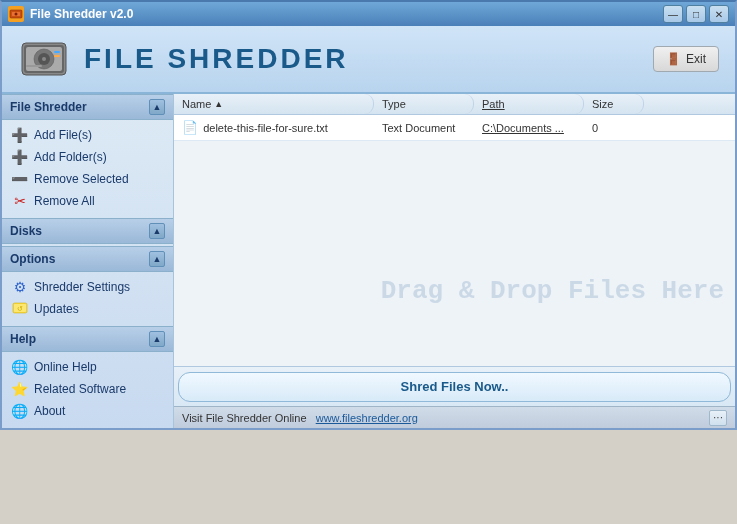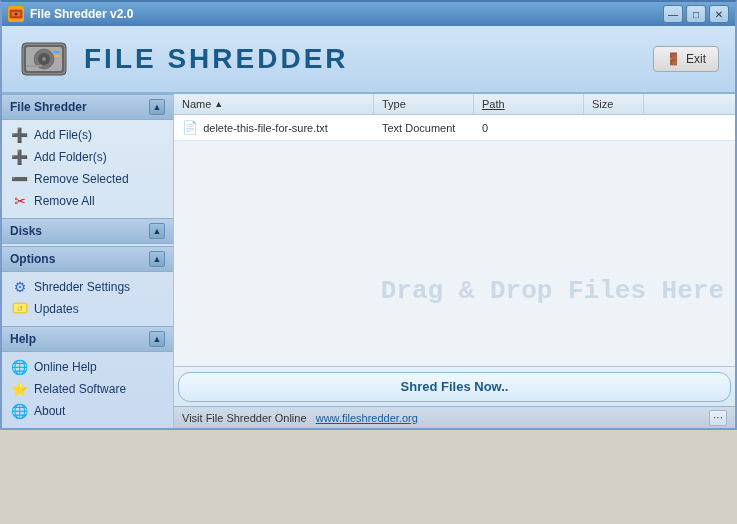--- a/index.html
+++ b/index.html
@@ -213,20 +213,21 @@
 
     .col-header {
       padding: 4px 8px;
       font-size: 11px;
       color: #333;
       border-right: 1px solid #c0d4e8;
       display: flex;
       align-items: center;
       gap: 3px;
       cursor: pointer;
+      border-radius: 9px;
     }
 
     .col-name { width: 200px; }
     .col-type { width: 100px; }
     .col-path { width: 110px; text-decoration: underline; }
     .col-size { width: 60px; }
 
     
     .file-list-body {
       flex: 1;
@@ -483,20 +484,23 @@
         <div class="file-list-body">
 
           <div class="file-row">
             <div class="file-cell file-cell-name">
               <span class="file-type-icon">📄</span>
               <span>delete-this-file-for-sure.txt</span>
             </div>
             <div class="file-cell col-type">
               <span>Text Document</span>
             </div>
+            <div class="file-cell col-path">
+              <span>C:\Documents ...</span>
+            </div>
             <div class="file-cell col-size">
               <span>0</span>
             </div>
           </div>
 
           <div class="drag-drop-hint">Drag &amp; Drop Files Here</div>
         </div>
 
         <div class="action-bar">
           <button class="shred-btn">Shred Files Now..</button>

